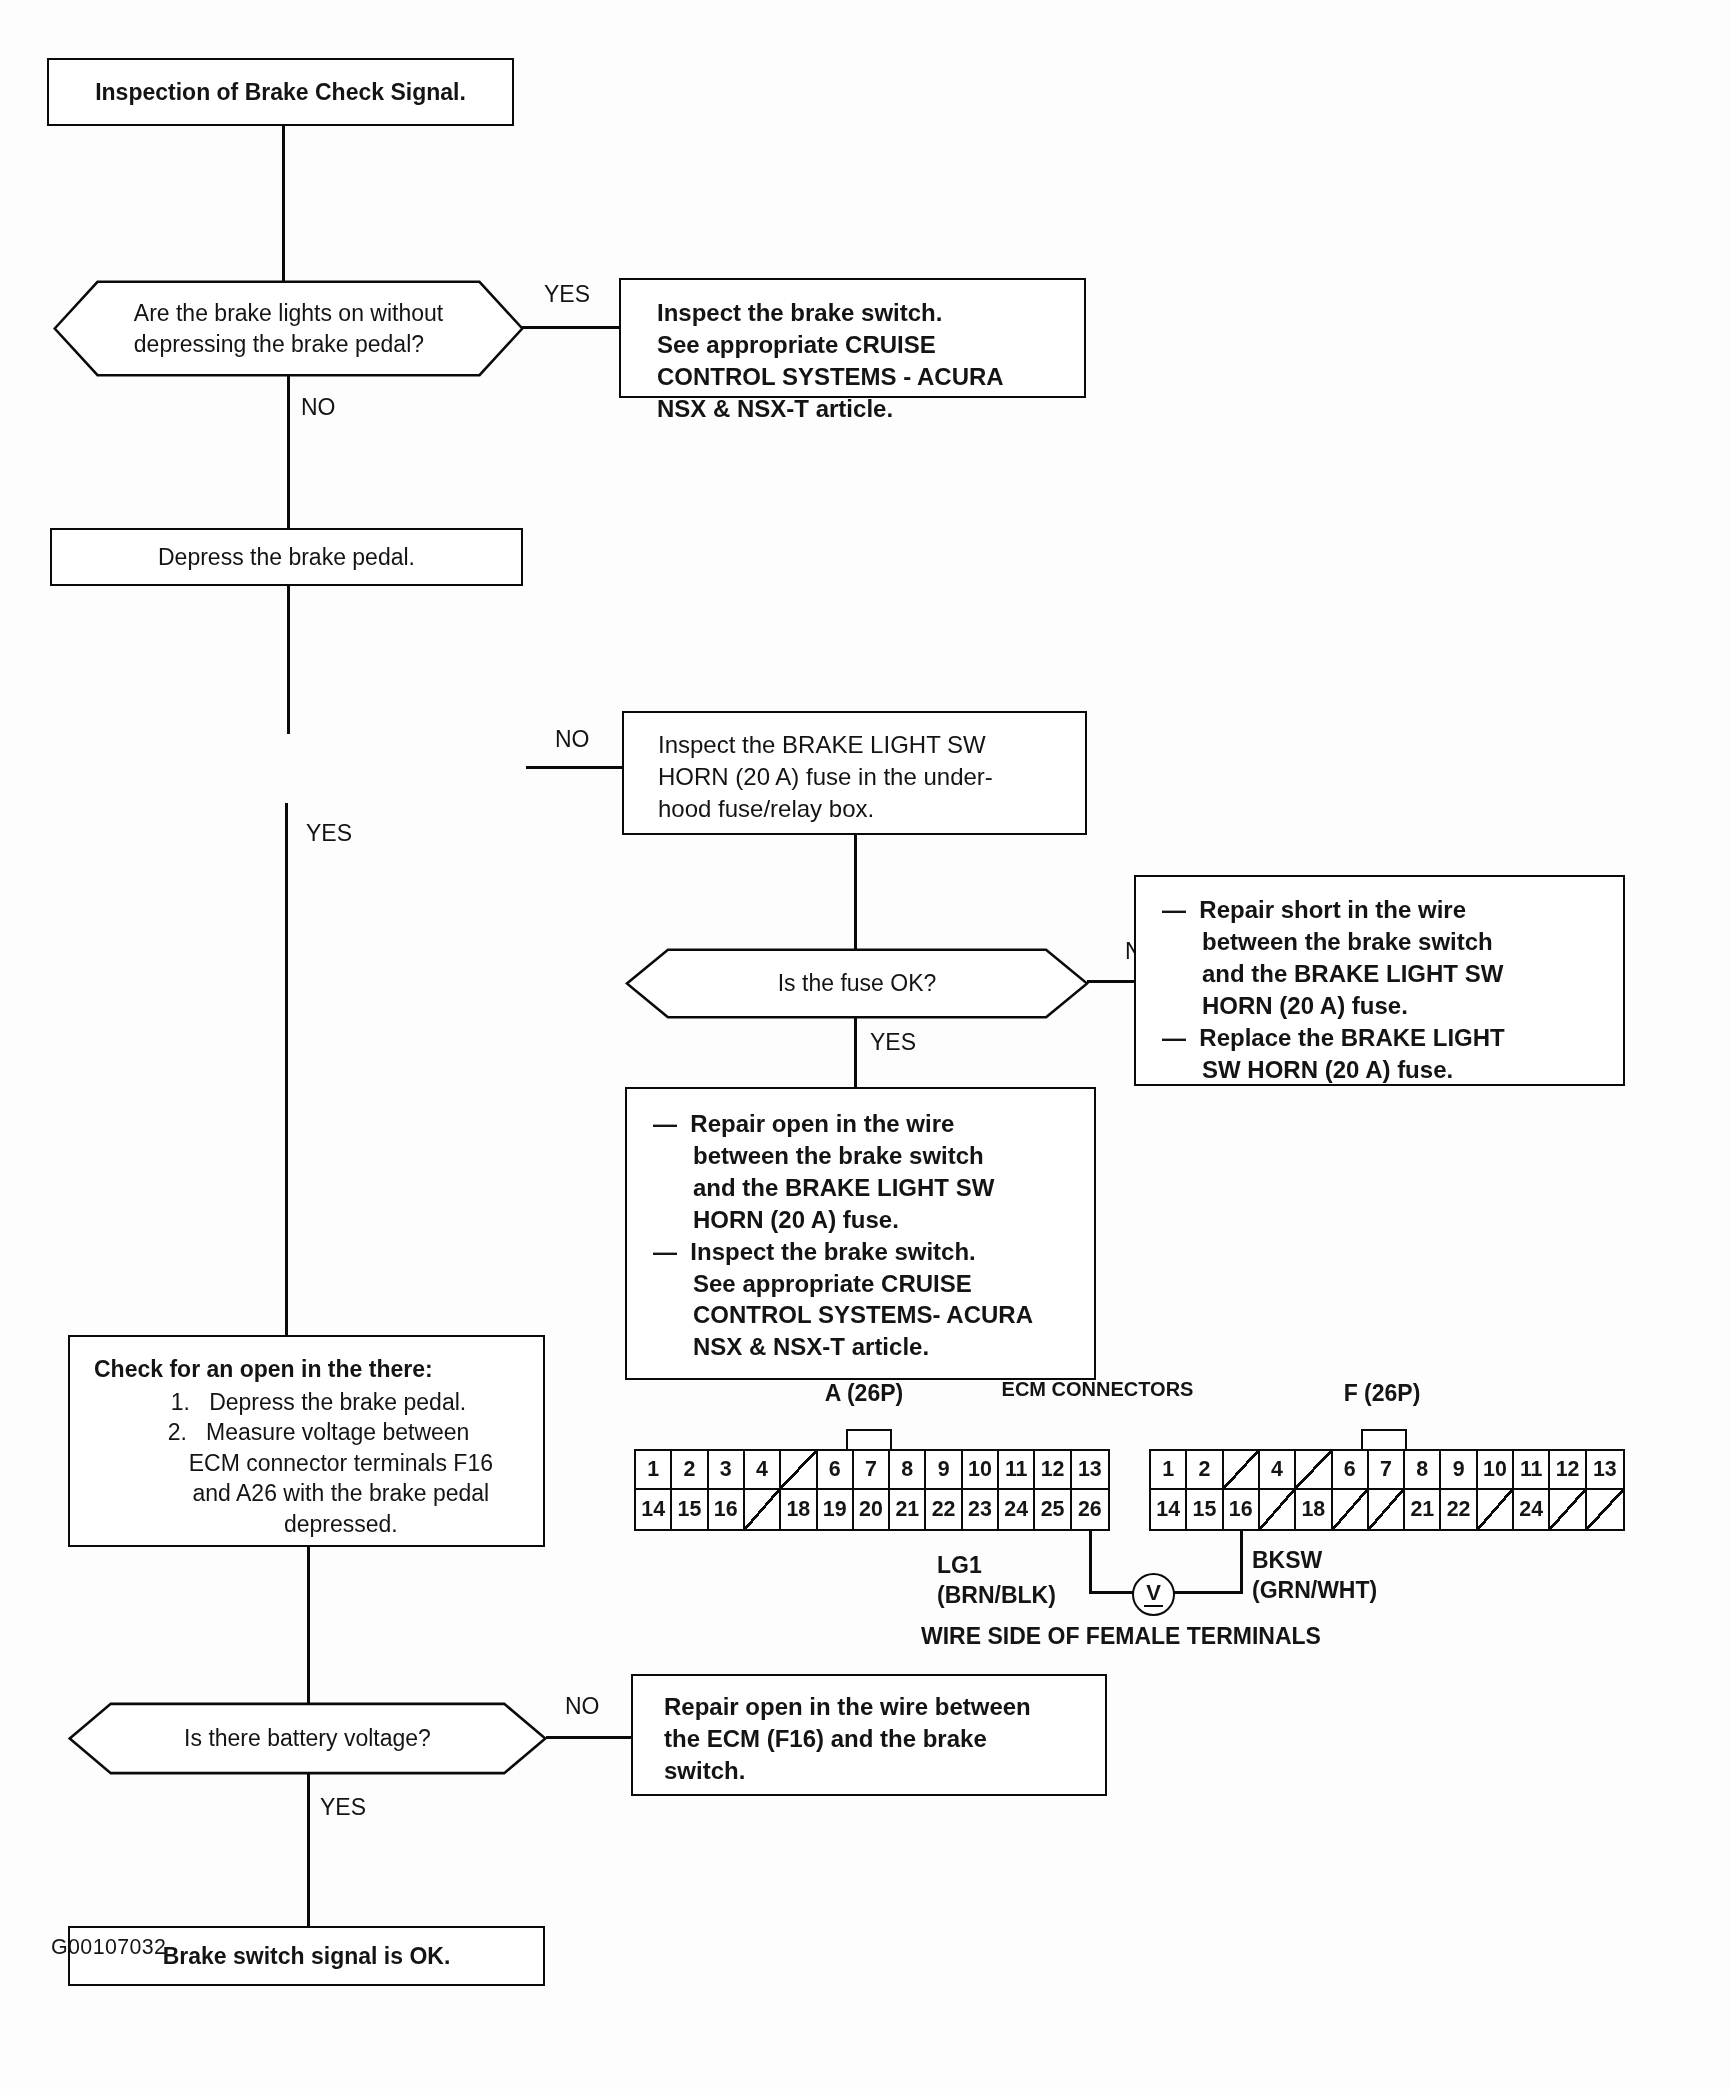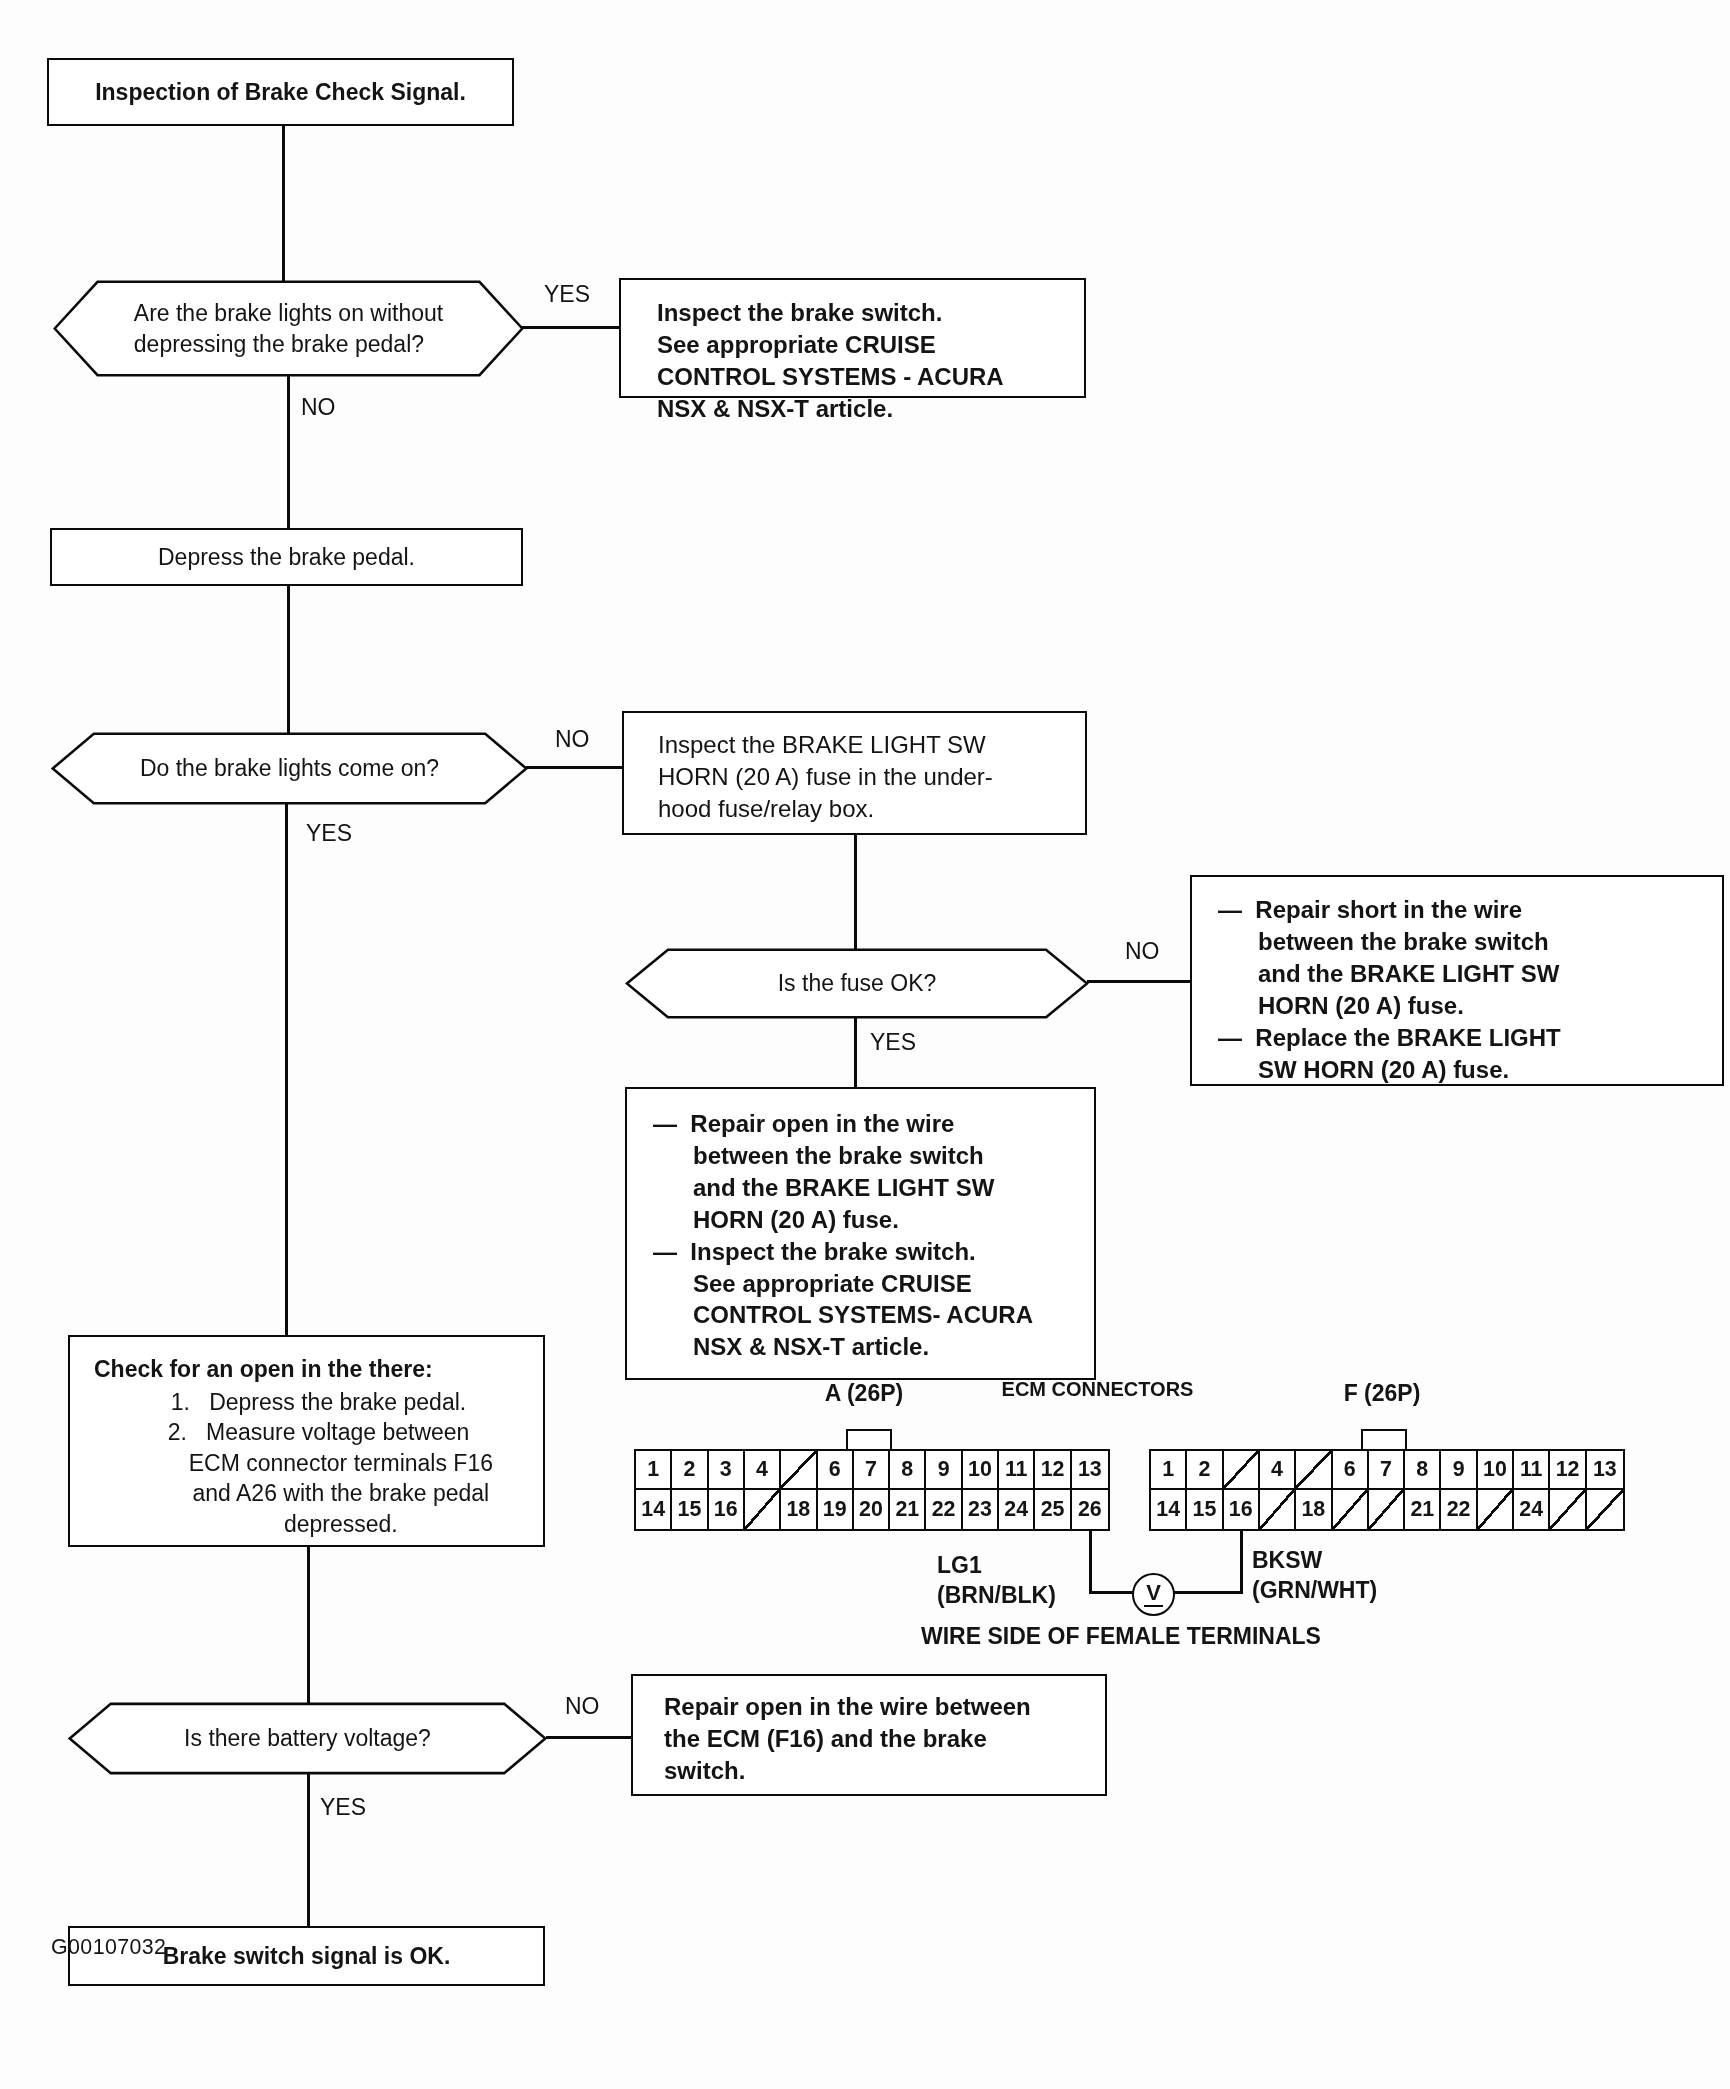--- a/index.html
+++ b/index.html
@@ -86,45 +86,39 @@
     <div class="txt txt-b pre" style="font-size:24px;">Inspect the brake switch.
 See appropriate CRUISE
 CONTROL SYSTEMS - ACURA
 NSX &amp; NSX-T article.</div>
   </div>
 
   <div class="box center" style="left:50px; top:528px; width:473px; height:58px;">
     <div class="txt">Depress the brake pedal.</div>
   </div>
 
-  <div class="hex" style="left:51px; top:732px; width:477px; height:73px;">
-    <svg width="477" height="73" viewBox="0 0 557 85">
-      <polygon points="2,42.5 50,2 507,2 555,42.5 507,83 50,83" fill="#ffffff" stroke="#0a0a0a" stroke-width="3"></polygon>
-    </svg>
-    <div class="label">Do the brake lights come on?</div>
-  </div>
   <div class="lbl" style="left:555px; top:726px;">NO</div>
   <div class="lbl" style="left:306px; top:820px;">YES</div>
 
   <div class="box" style="left:622px; top:711px; width:465px; height:124px; padding:16.3px 0 0 34px;">
     <div class="txt pre" style="font-size:24px;">Inspect the BRAKE LIGHT SW
 HORN (20 A) fuse in the under-
 hood fuse/relay box.</div>
   </div>
 
   <div class="hex" style="left:625px; top:948px; width:464px; height:71px;">
     <svg width="464" height="71" viewBox="0 0 542 83">
       <polygon points="2,41.5 50,2 492,2 540,41.5 492,81 50,81" fill="#ffffff" stroke="#0a0a0a" stroke-width="3"></polygon>
     </svg>
     <div class="label">Is the fuse OK?</div>
   </div>
   <div class="lbl" style="left:1125px; top:938px;">NO</div>
   <div class="lbl" style="left:870px; top:1029px;">YES</div>
 
-  <div class="box" style="left:1190px; top:875px; width:534px; height:211px; padding:17px 0 0 26px;">
+  <div class="box" style="left:1134px; top:875px; width:491px; height:211px; padding:17px 0 0 26px;">
     <div class="txt txt-b pre" style="font-size:24px;">—  Repair short in the wire
       between the brake switch
       and the BRAKE LIGHT SW
       HORN (20 A) fuse.
 —  Replace the BRAKE LIGHT
       SW HORN (20 A) fuse.</div>
   </div>
 
   <div class="box" style="left:625px; top:1087px; width:471px; height:293px; padding:19px 0 0 26px;">
     <div class="txt txt-b pre" style="font-size:24px;">—  Repair open in the wire

